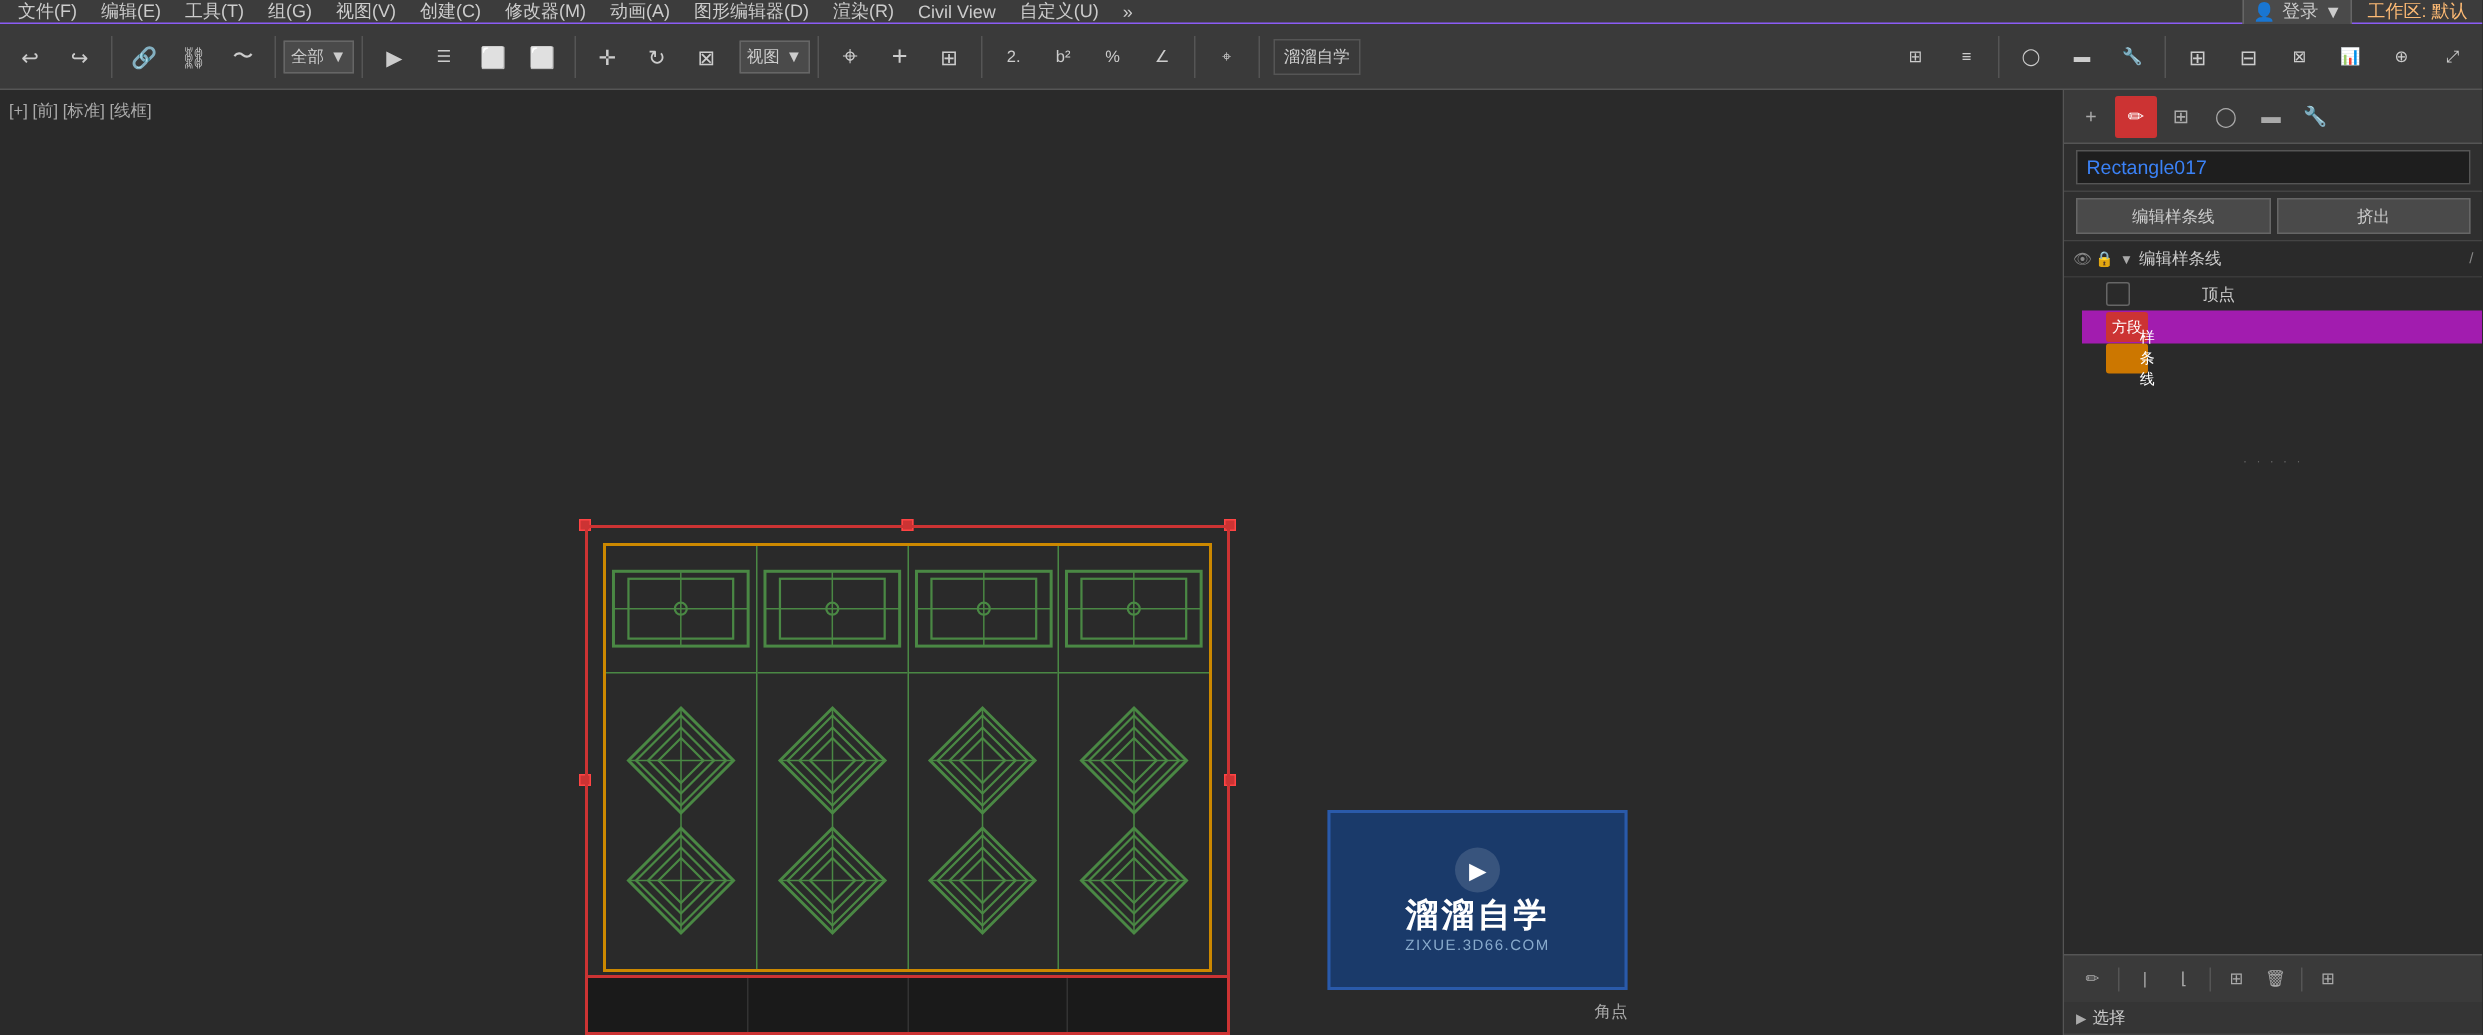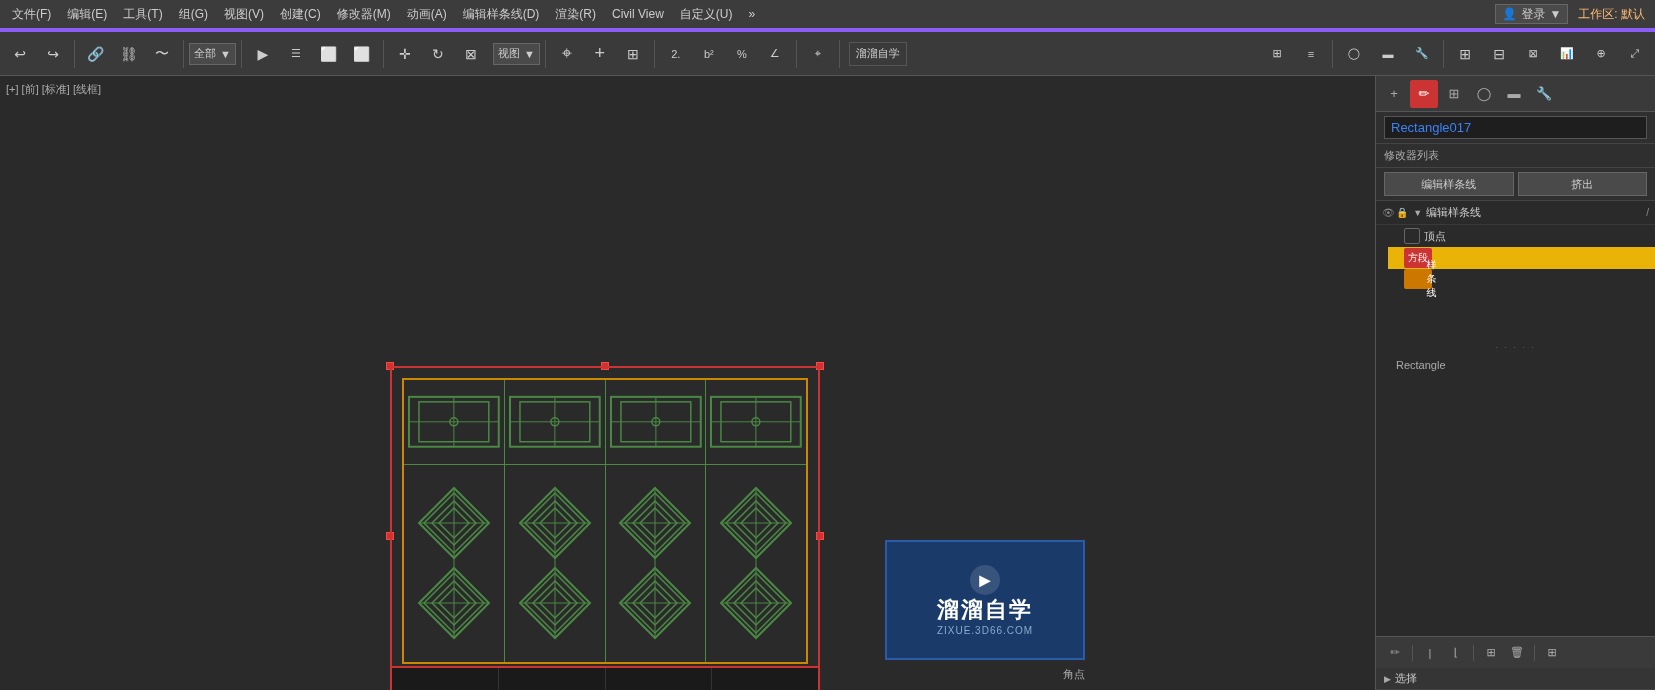--- a/index.html
+++ b/index.html
@@ -11,24 +11,24 @@
       width: 1655px;
       height: 690px;
       overflow: hidden;
       display: flex;
       flex-direction: column;
     }
 
     
     #menu-bar {
       background: #3c3c3c;
-      height: 32px;
-      display: flex;
-      align-items: center;
-      border-bottom: 4px solid #8b5cf6;
+      height: 16px;
+      display: flex;
+      align-items: center;
+      border-bottom: 1px solid #8b5cf6;
       padding: 0 4px;
       flex-shrink: 0;
     }
     .menu-item {
       padding: 0 8px;
       height: 100%;
       display: flex;
       align-items: center;
       cursor: pointer;
       color: #ccc;
@@ -375,21 +375,21 @@
 
 <div id="menu-bar">
   <div class="menu-item">文件(F)</div>
   <div class="menu-item">编辑(E)</div>
   <div class="menu-item">工具(T)</div>
   <div class="menu-item">组(G)</div>
   <div class="menu-item">视图(V)</div>
   <div class="menu-item">创建(C)</div>
   <div class="menu-item">修改器(M)</div>
   <div class="menu-item">动画(A)</div>
-  <div class="menu-item">编辑样条线(D)</div>
+  <div class="menu-item">图形编辑器(D)</div>
   <div class="menu-item">渲染(R)</div>
   <div class="menu-item">Civil View</div>
   <div class="menu-item">自定义(U)</div>
   <div class="menu-item">»</div>
   <div id="menu-right">
     <div class="user-area">
       <span>👤</span>
       <span style="margin-left:4px;">登录</span>
       <span style="margin-left:4px;">▼</span>
     </div>
@@ -624,62 +624,58 @@
       <div class="panel-tab">⊞</div>
       <div class="panel-tab">◯</div>
       <div class="panel-tab">▬</div>
       <div class="panel-tab">🔧</div>
     </div>
 
     <div id="right-panel-name">
       <input type="text" value="Rectangle017" style="">
     </div>
 
-    <div class="modifier-list-header">修改器列表</div>
 
     <div class="modifier-buttons">
       <div class="mod-btn">编辑样条线</div>
       <div class="mod-btn">挤出</div>
     </div>
 
     <div class="modifier-stack">
 
       <div style="display:flex;align-items:center;padding:2px 6px;height:24px;cursor:pointer;border-bottom:1px solid #3a3a3a;">
         <span style="font-size:10px;color:#888;margin-right:2px;">👁</span>
         <span style="font-size:10px;color:#888;margin-right:4px;">🔒</span>
         <span style="font-size:9px;color:#aaa;margin-right:4px;">▼</span>
         <span style="font-size:11px;color:#ccc;">编辑样条线</span>
         <span style="margin-left:auto;font-size:10px;color:#888;">/</span>
       </div>
 
       <div style="padding-left:12px;">
 
-        <div class="modifier-item" style="padding-left:16px;">
+        <div class="modifier-item" style="padding-left:16px;gap:44px;">
           <div class="modifier-item-icon" style="background:transparent;border:1px solid #666;width:16px;height:16px;"></div>
           <span class="modifier-item-label">顶点</span>
         </div>
 
-        <div class="modifier-item selected" style="padding-left:16px;background:#eab308;">
+        <div class="modifier-item selected" style="padding-left:16px;background:#a21caf;">
           <div class="modifier-item-icon red" style="width:28px;height:20px;background:#cc3333;display:flex;align-items:center;justify-content:center;border-radius:2px;margin-right:0;">
             <span style="font-size:10px;color:white;">方段</span>
           </div>
         </div>
 
         <div class="modifier-item" style="padding-left:16px;position:relative;">
           <div class="modifier-item-icon orange" style="width:28px;height:20px;background:#cc7700;display:flex;align-items:center;justify-content:center;border-radius:2px;margin-right:0;position:absolute;left:16px;top:0px;">
             <span style="font-size:10px;color:white;">样条线</span>
           </div>
         </div>
       </div>
 
       <div class="scroll-dots" style="margin-top:50px;">· · · · ·</div>
 
-      <div class="object-item">
-        <span>Rectangle</span>
-      </div>
     </div>
 
     <div id="right-panel-bottom-icons">
       <div class="bottom-icon">✏</div>
       <div class="bottom-separator"></div>
       <div class="bottom-icon">|</div>
       <div class="bottom-icon">⌊</div>
       <div class="bottom-separator"></div>
       <div class="bottom-icon">⊞</div>
       <div class="bottom-icon">🗑</div>

